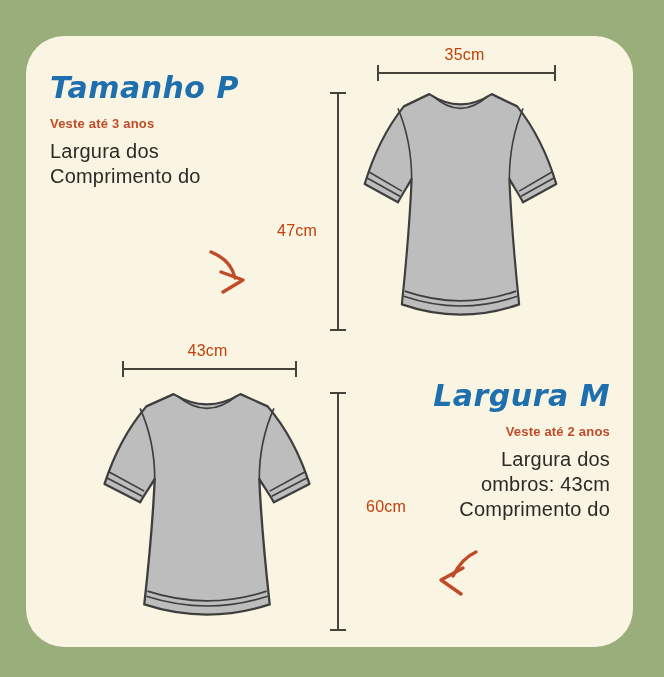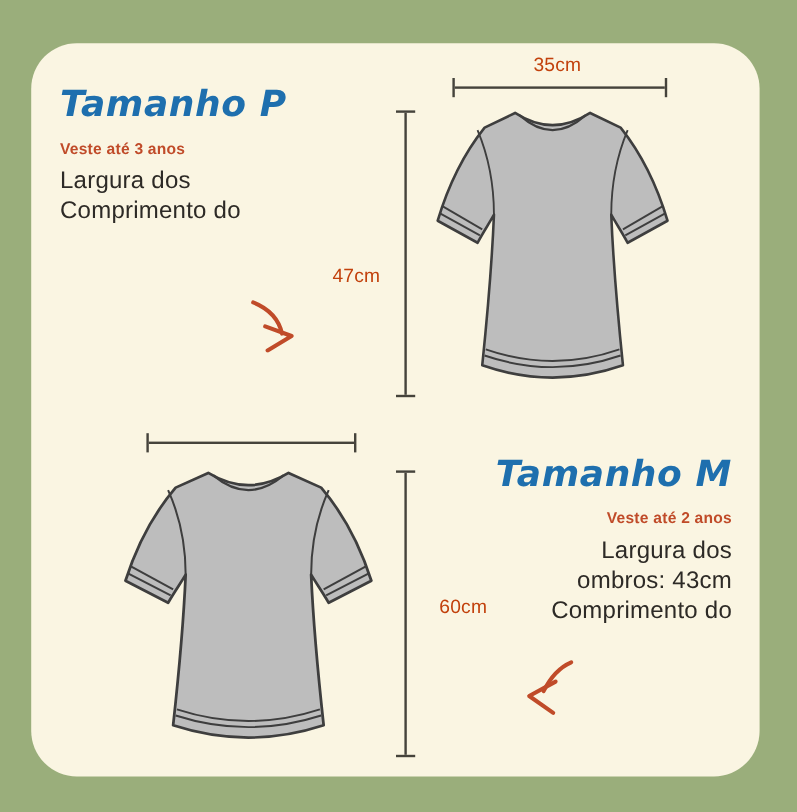--- a/index.html
+++ b/index.html
@@ -90,35 +90,36 @@
 
   <div class="mlabel" style="left:241px;top:160px;width:60px;text-align:center;margin-top:24px;">47cm</div>
   <div class="ruler-v" style="left:304px;top:56px;height:235px;">
       <div class="bar"></div>
     </div>
 
   <svg class="tee" style="left:327px;top:52px" width="215" height="245" viewBox="0 0 220 240" preserveAspectRatio="none">
     <use href="#tee-shape"></use>
   </svg>
 
+  <div class="mlabel center" style="left:96px;top:304px;width:171px;">43cm</div>
   <div class="ruler-h" style="left:96px;top:325px;width:171px;">
       <div class="bar"></div>
     </div>
 
   <div class="mlabel" style="left:320px;top:460px;width:60px;text-align:right;">60cm</div>
   <div class="ruler-v" style="left:304px;top:356px;height:235px;">
       <div class="bar"></div>
     </div>
 
   <svg class="tee" style="left:66px;top:352px" width="230" height="245" viewBox="0 0 220 240" preserveAspectRatio="none">
     <use href="#tee-shape"></use>
   </svg>
 
   <div class="size-block align-right" style="right:23px;top:342px;width:240px;">
-    <div class="size-title">Tamanho M</div>
+    <div class="size-title">Largura M</div>
     <div class="size-fits">Veste até 2 anos</div>
     <div class="size-lines">
       <div class="size-line">Largura dos</div>
       <div class="size-line">ombros: 43cm</div>
       <div class="size-line">Comprimento do</div>
     </div>
   </div>
 
   <svg class="arrow" style="left:398px;top:512px" width="58" height="52" viewBox="0 0 58 52">
     <path d="M 52 4 Q 38 10 29 28" fill="none" stroke="#c04b29" stroke-width="3.4" stroke-linecap="round"></path>

